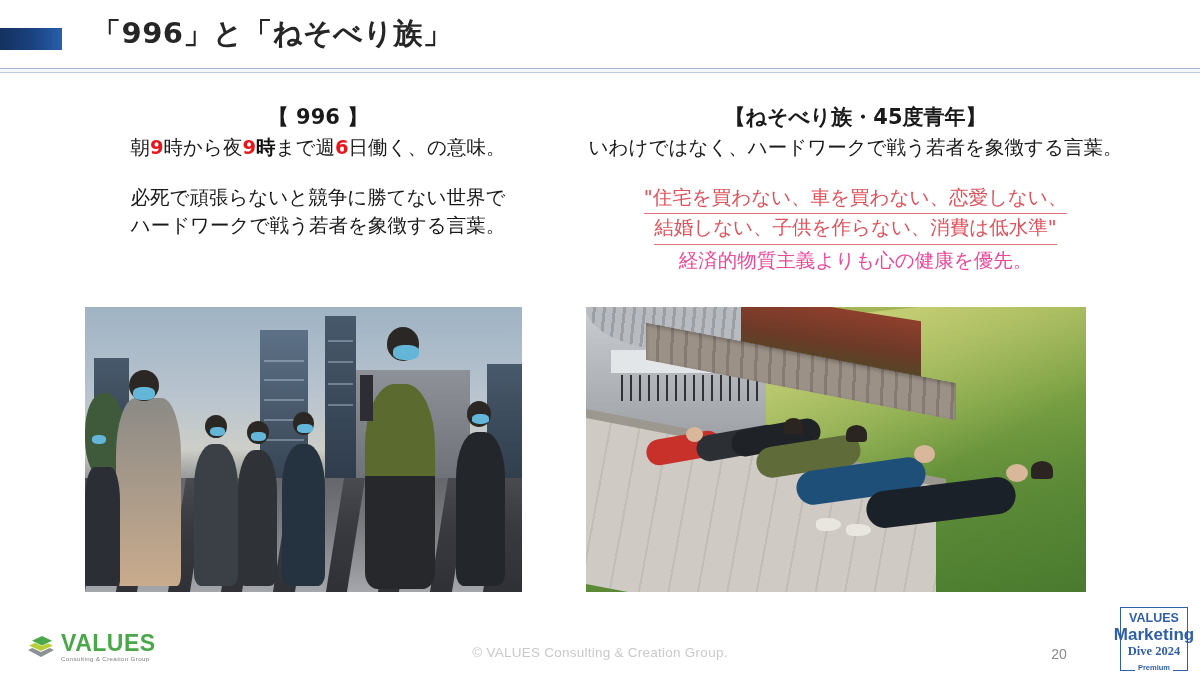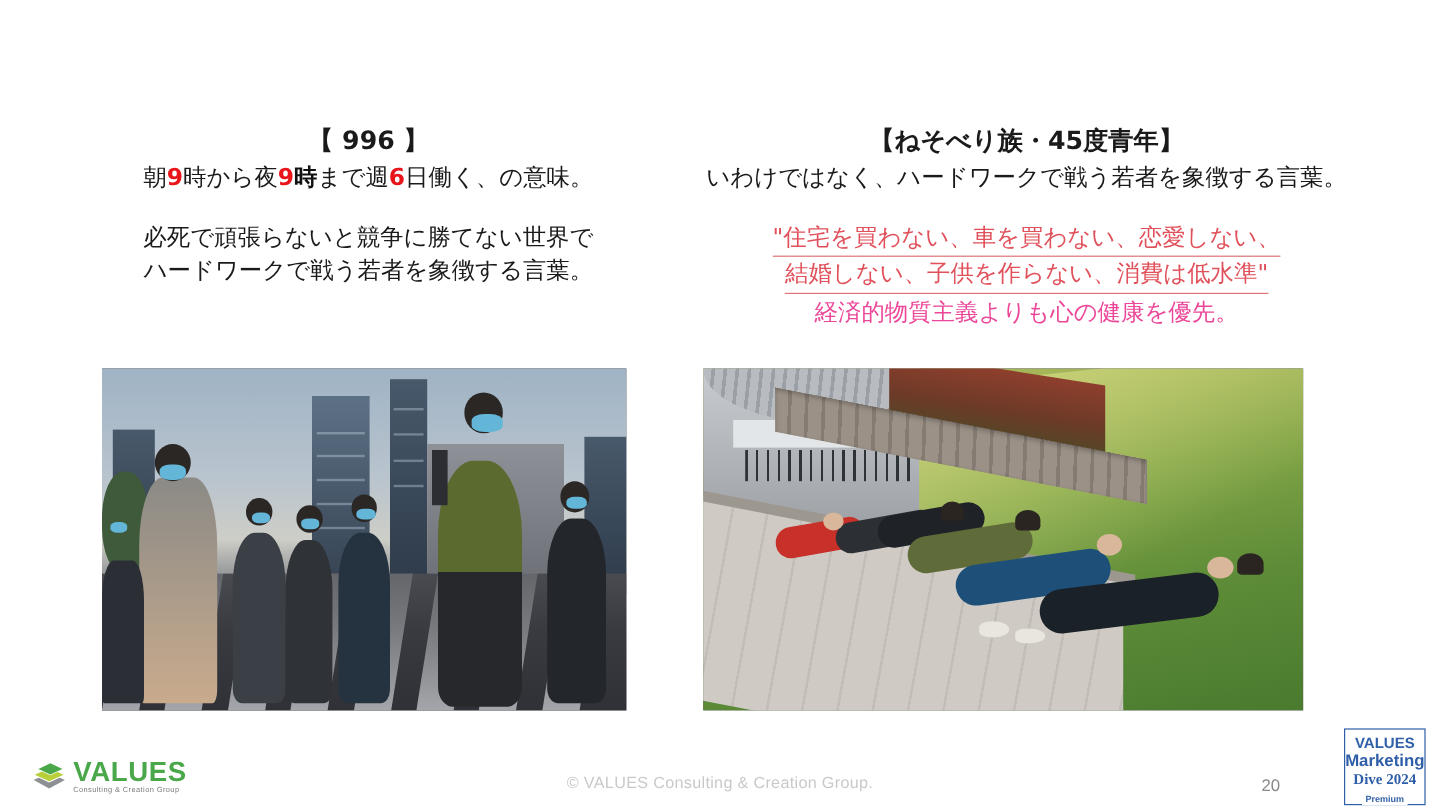--- a/index.html
+++ b/index.html
@@ -27,21 +27,21 @@
   }
   .header-rule{
     position:absolute;left:0;top:68px;width:1200px;height:3px;
     border-top:1px solid #9fb4d4;
     border-bottom:1px solid #b9c9e2;
     background:#f4f7fb;
   }
 
   
   .col{position:absolute;top:104px;text-align:center;}
-  .col-left{left:42px;width:530px;}
+  .col-left{left:53px;width:530px;}
   .col-right{left:563px;width:585px;}
 
   .col-heading{
     font-size:21px;font-weight:bold;color:#1a1a1a;
     line-height:1.32;margin:0 0 2px 0;
     font-family:"DejaVu Sans","Liberation Sans",sans-serif;
   }
   .col-body{
     font-size:19.5px;color:#1a1a1a;line-height:1.44;
     font-family:"DejaVu Sans","Liberation Sans",sans-serif;
@@ -134,32 +134,37 @@
     font-size:14px;color:#8a8a8a;font-family:"Liberation Sans",sans-serif;
   }
   .badge{
     position:absolute;left:1120px;top:607px;width:66px;height:62px;
     border:1.6px solid #2f5fa8;color:#2f5fa8;background:#fff;
     font-family:"Liberation Sans",sans-serif;font-weight:bold;
     display:flex;flex-direction:column;align-items:center;justify-content:center;
     line-height:1.12;
   }
   .badge .b1{font-size:12.5px;}
-  .badge .b2{font-size:14px;}
+  .badge .b2{font-size:17px;}
   .badge .b3{font-size:12.5px;font-family:Liberation Serif, serif;}
   .badge .b4{
     font-size:7.5px;font-weight:bold;margin-top:1px;
     background:#fff;padding:0 3px;position:relative;bottom:-5px;
   }
 </style>
 </head>
 <body>
 
 <div class="slide">
 
+  <div class="header">
+    <div class="accent-bar"></div>
+    <div class="slide-title">「996」と「ねそべり族」</div>
+    <div class="header-rule"></div>
+  </div>
 
   <div class="col col-left">
     <div class="col-heading">【 996 】</div>
     <div class="col-body">
       <span class="ln">
         <span>朝</span><span class="hl">9</span><span>時から夜</span><span class="hl">9</span><span class="bk">時</span><span>まで週</span><span class="hl">6</span><span>日働く、の意味。</span>
       </span>
     </div>
     <div class="para-gap"></div>
     <div class="col-body">

